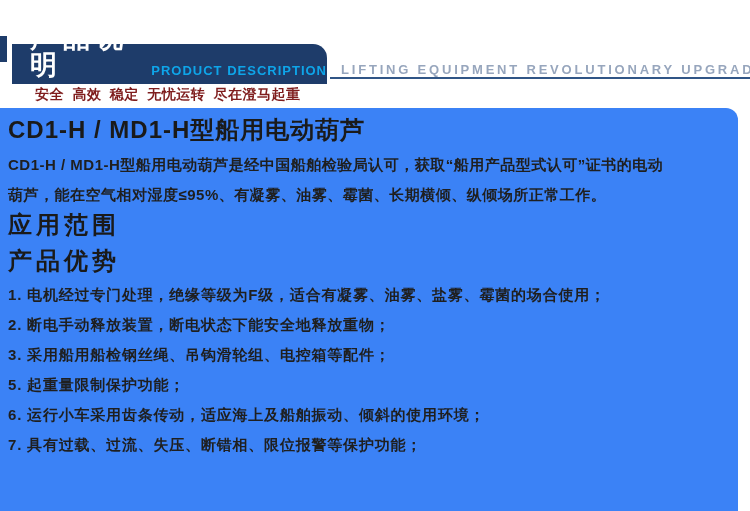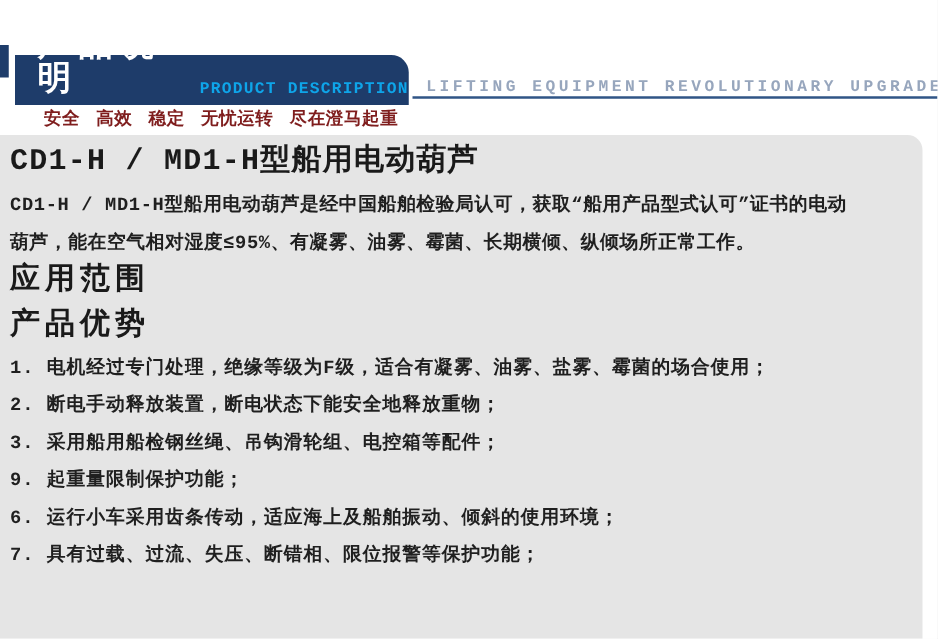--- a/index.html
+++ b/index.html
@@ -1,39 +1,39 @@
 <!DOCTYPE html>
 <html><head>
 <meta charset="utf-8">
 <style>
   * { margin:0; padding:0; box-sizing:border-box; }
   html,body { width:750px; height:511px; background:#ffffff; overflow:hidden;
               font-family:"Liberation Sans", sans-serif; }
-  .page { position:relative; width:750px; height:366px; background:#ffffff;font-family:Liberation Mono, monospace; }
+  .page { position:relative; width:750px; height:366px; background:#ffffff; }
 
   
   .accent-left { position:absolute; left:0; top:36px; width:7px; height:26px; background:#1e3c6a; }
   .banner { position:absolute; left:12px; top:44px; width:315px; height:40px;
             background:#1e3c6a; border-radius:0 14px 0 0;
             display:flex; align-items:flex-end; padding:0 0 5px 18px; }
   .banner-cn { color:#ffffff; font-weight:700; font-size:27px; line-height:1;
                letter-spacing:6px; }
   .banner-en { color:#0ea5e9; font-weight:700; font-size:13px; line-height:1;
                letter-spacing:1px; margin-left:2px; padding-bottom:2px; white-space:nowrap; }
   .slogan-en { position:absolute; left:341px; top:62px; color:#97a6bd;
                font-size:13px; font-weight:700; letter-spacing:2.8px; white-space:nowrap; }
   .slogan-line { position:absolute; left:330px; top:77px; width:420px; height:2px;
                  background:#305586; }
   .tagline { position:absolute; left:35px; top:86px; color:#7f1d1d;
              font-size:14px; font-weight:700; letter-spacing:0.5px;
              word-spacing:4px; white-space:nowrap; }
 
   
   .content { position:absolute; left:0; top:108px; width:738px; height:403px;
-             background:#e5e5e5; border-top-right-radius:12px;
+             background:#3b82f6; border-top-right-radius:12px;
              padding:7px 12px 0 8px; color:#1f1f1f; }
   .content h1 { font-size:24px; line-height:30px; font-weight:700;
                 letter-spacing:1px; margin:0 0 5px 0; color:#1a1a1a; }
   .intro-line { font-size:15px; font-weight:700; line-height:30px;
                 letter-spacing:0.5px; white-space:nowrap; }
   .content h2 { font-size:24px; line-height:30px; font-weight:700;
                 letter-spacing:4px; color:#1a1a1a; }
   .section-body { font-size:15px; font-weight:700; line-height:22px;
                   letter-spacing:1px; }
   .h2-advantage { margin-top:6px; }
@@ -68,19 +68,19 @@
     </div>
 
     <h2>应用范围</h2>
 
     <h2 class="h2-advantage">产品优势</h2>
 
     <div class="advantages">
       <div class="advantage-item">1. 电机经过专门处理，绝缘等级为F级，适合有凝雾、油雾、盐雾、霉菌的场合使用；</div>
       <div class="advantage-item">2. 断电手动释放装置，断电状态下能安全地释放重物；</div>
       <div class="advantage-item">3. 采用船用船检钢丝绳、吊钩滑轮组、电控箱等配件；</div>
-      <div class="advantage-item">9. 起重量限制保护功能；</div>
+      <div class="advantage-item">5. 起重量限制保护功能；</div>
       <div class="advantage-item">6. 运行小车采用齿条传动，适应海上及船舶振动、倾斜的使用环境；</div>
       <div class="advantage-item">7. 具有过载、过流、失压、断错相、限位报警等保护功能；</div>
     </div>
 
   </div>
 </div>
 
 </body></html>

